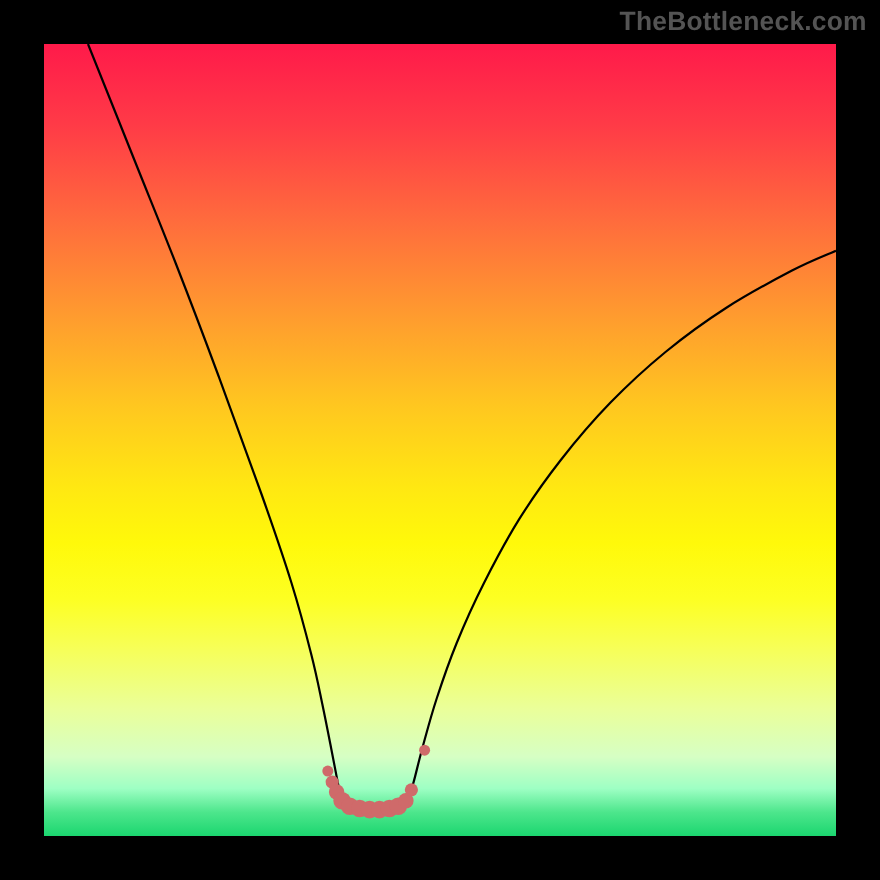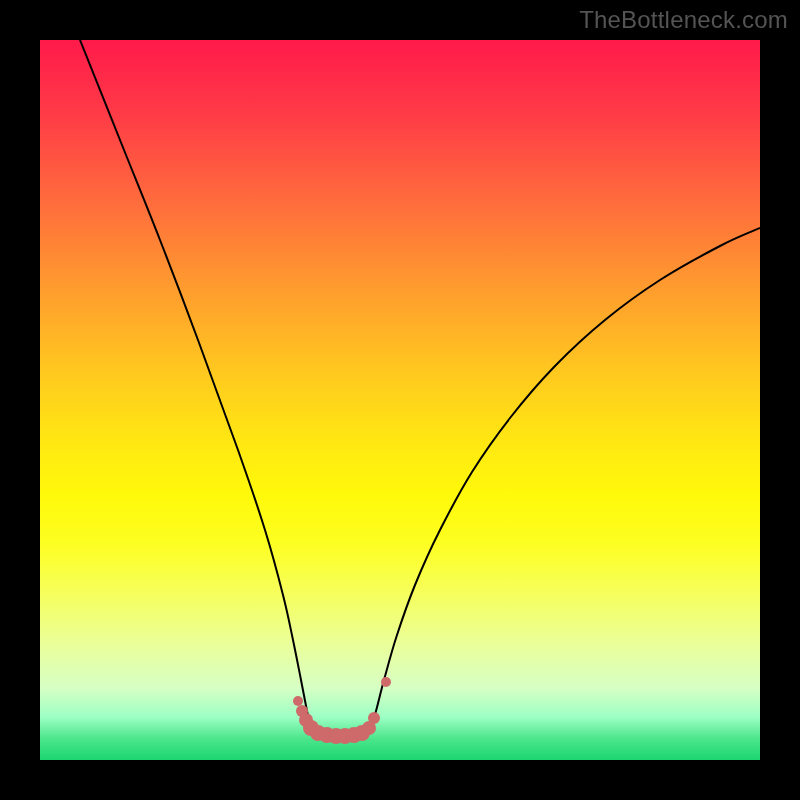--- a/index.html
+++ b/index.html
@@ -50,21 +50,21 @@
       #4de68c 97%,
       #1bd66f 100%
     );
   }
   .attribution {
     position: absolute;
     top: 6px;
     right: 12px;
     color: #545454;
     font-size: 24px;
-    font-weight: 400;
+    font-weight: 700;
     letter-spacing: 0.2px;
     user-select: none;
   }
   svg.curve {
     position: absolute;
     left: 0;
     top: 0;
     width: 720px;
     height: 720px;
     overflow: visible;

